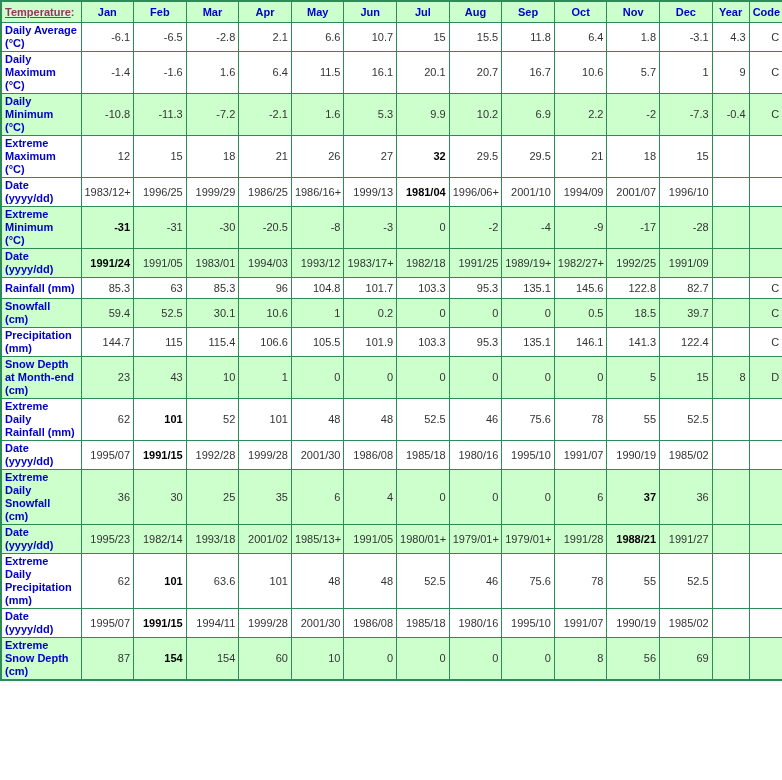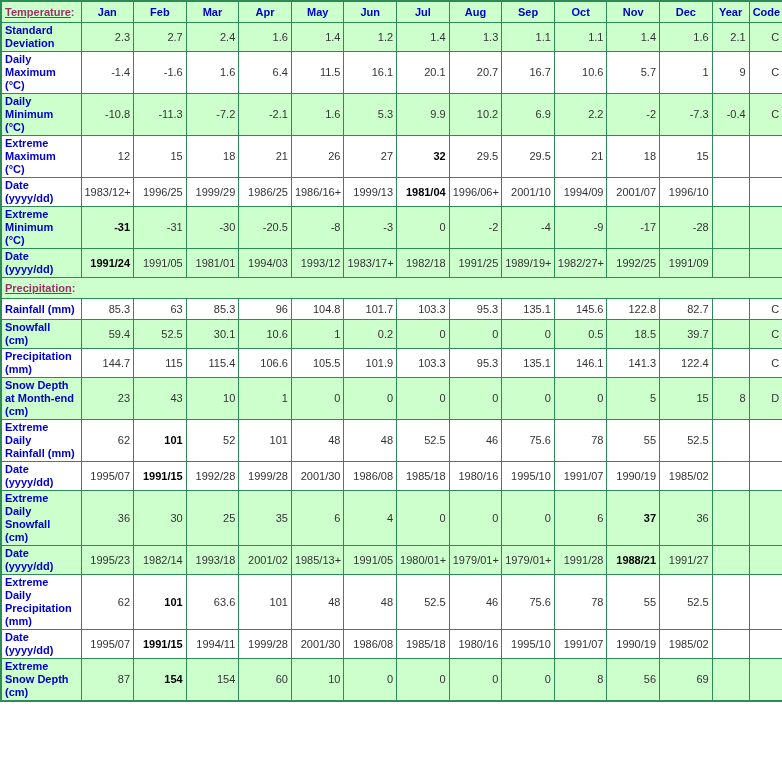--- a/index.html
+++ b/index.html
@@ -104,36 +104,36 @@
         <th class="col-head">Jun</th>
         <th class="col-head">Jul</th>
         <th class="col-head">Aug</th>
         <th class="col-head">Sep</th>
         <th class="col-head">Oct</th>
         <th class="col-head">Nov</th>
         <th class="col-head">Dec</th>
         <th class="col-head">Year</th>
         <th class="col-head">Code</th>
       </tr>
-      <tr class="green">
-        <th class="label-cell">Standard
-Deviation</th>
-        <td class="val">2.3</td>
-        <td class="val">2.7</td>
-        <td class="val">2.4</td>
-        <td class="val">1.6</td>
-        <td class="val">1.4</td>
-        <td class="val">1.2</td>
-        <td class="val">1.4</td>
-        <td class="val">1.3</td>
-        <td class="val">1.1</td>
-        <td class="val">1.1</td>
-        <td class="val">1.4</td>
-        <td class="val">1.6</td>
+  <tr class="white">
+        <th class="label-cell">Daily Average
+(°C)</th>
+        <td class="val">-6.1</td>
+        <td class="val">-6.5</td>
+        <td class="val">-2.8</td>
         <td class="val">2.1</td>
+        <td class="val">6.6</td>
+        <td class="val">10.7</td>
+        <td class="val">15</td>
+        <td class="val">15.5</td>
+        <td class="val">11.8</td>
+        <td class="val">6.4</td>
+        <td class="val">1.8</td>
+        <td class="val">-3.1</td>
+        <td class="val">4.3</td>
         <td class="val">C</td>
       </tr>
       <tr class="white">
         <th class="label-cell">Daily
 Maximum
 (°C)</th>
         <td class="val">-1.4</td>
         <td class="val">-1.6</td>
         <td class="val">1.6</td>
         <td class="val">6.4</td>
@@ -221,35 +221,32 @@
         <td class="val">-17</td>
         <td class="val">-28</td>
         <td class="val"></td>
         <td class="val"></td>
       </tr>
       <tr class="green">
         <th class="label-cell">Date
 (yyyy/dd)</th>
         <td class="val b">1991/24</td>
         <td class="val">1991/05</td>
-        <td class="val">1981/01</td>
+        <td class="val">1983/01</td>
         <td class="val">1994/03</td>
         <td class="val">1993/12</td>
         <td class="val">1983/17+</td>
         <td class="val">1982/18</td>
         <td class="val">1991/25</td>
         <td class="val">1989/19+</td>
         <td class="val">1982/27+</td>
         <td class="val">1992/25</td>
         <td class="val">1991/09</td>
         <td class="val"></td>
         <td class="val"></td>
-      </tr>
-      <tr class="green group-start">
-        <th class="label-cell section-cell" colspan="15"><span class="sec-link">Precipitation</span><span class="sec-suffix">:</span></th>
       </tr>
       <tr class="white">
         <th class="label-cell">Rainfall (mm)</th>
         <td class="val">85.3</td>
         <td class="val">63</td>
         <td class="val">85.3</td>
         <td class="val">96</td>
         <td class="val">104.8</td>
         <td class="val">101.7</td>
         <td class="val">103.3</td>

